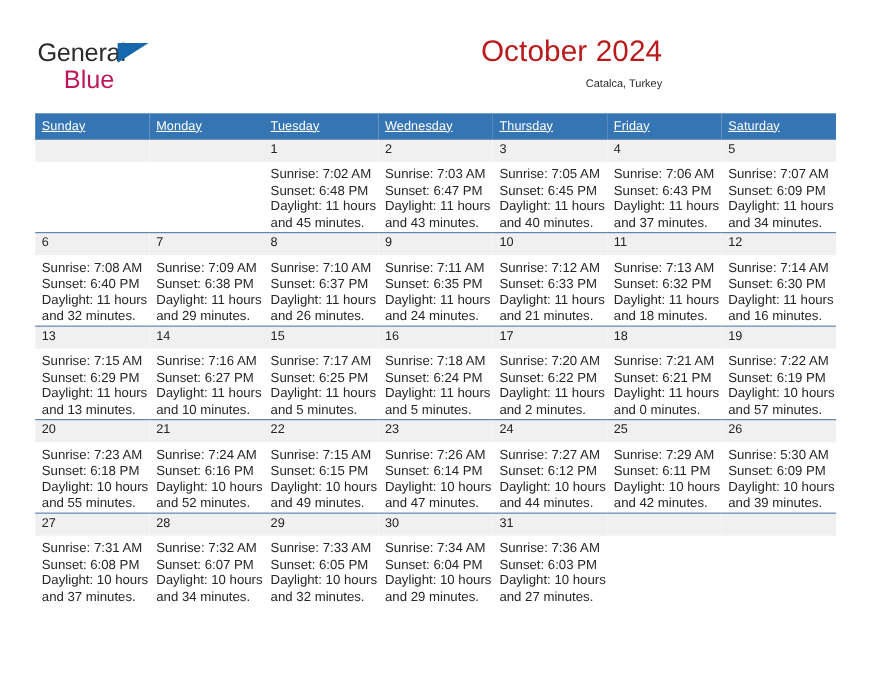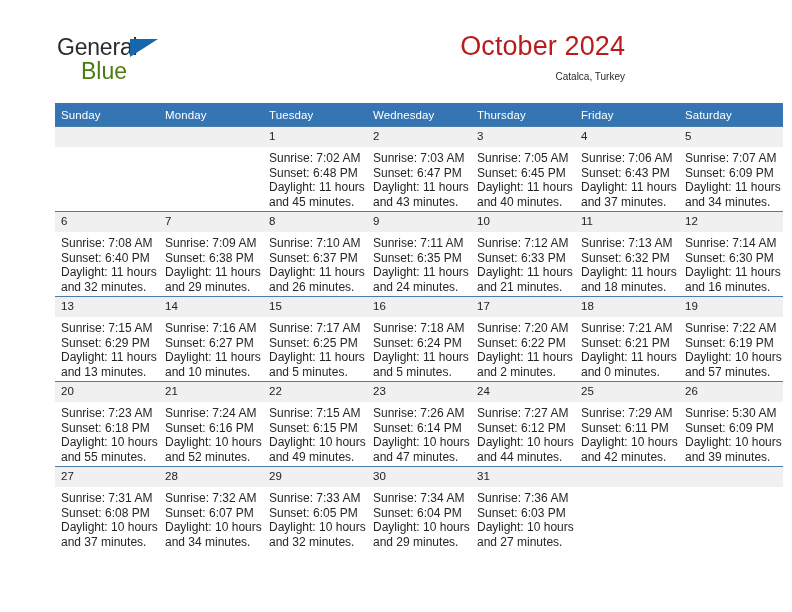--- a/index.html
+++ b/index.html
@@ -12,21 +12,20 @@
     height: 612px;
     font-family: "Liberation Sans", sans-serif;
     color: #1a1a1a;
     overflow: hidden;
   }
   .page {
     position: relative;
     width: 636px;
     height: 612px;
     box-sizing: border-box;
-    margin-left: 23px;
   }
 
   
   .header {
     position: absolute;
     left: 0; right: 0;
     top: 30px;
     height: 68px;
     padding: 0 34px;
     box-sizing: border-box;
@@ -42,21 +41,21 @@
   }
   .logo-general {
     font-size: 23px;
     letter-spacing: -0.2px;
     color: #2b2b2b;
     line-height: 23px;
     font-family: "Liberation Sans", sans-serif;
   }
   .logo-blue {
     font-size: 23px;
-    color: #4d7c0f;
+    color: #be185d;
     line-height: 22px;
     margin-left: 24px;
     display: block;
     margin-top: 1px;
   }
   .logo-tri {
     position: absolute;
     left: 73px;
     top: 9px;
     width: 0; height: 0;
@@ -95,20 +94,21 @@
   }
   table.calendar th {
     background: #3575b4;
     color: #ffffff;
     font-size: 11.5px;
     font-weight: normal;
     text-align: left;
     padding: 5px 0 5px 6px;
     height: 13px;
     letter-spacing: 0.1px;
+    text-decoration: underline;
   }
   table.calendar td {
     width: 104px;
     vertical-align: top;
     padding: 0;
     border-top: 1px solid #4a7ca8;
     background: #ffffff;
     height: 84px;
   }
   tr.week-row td { height: 84px; }

